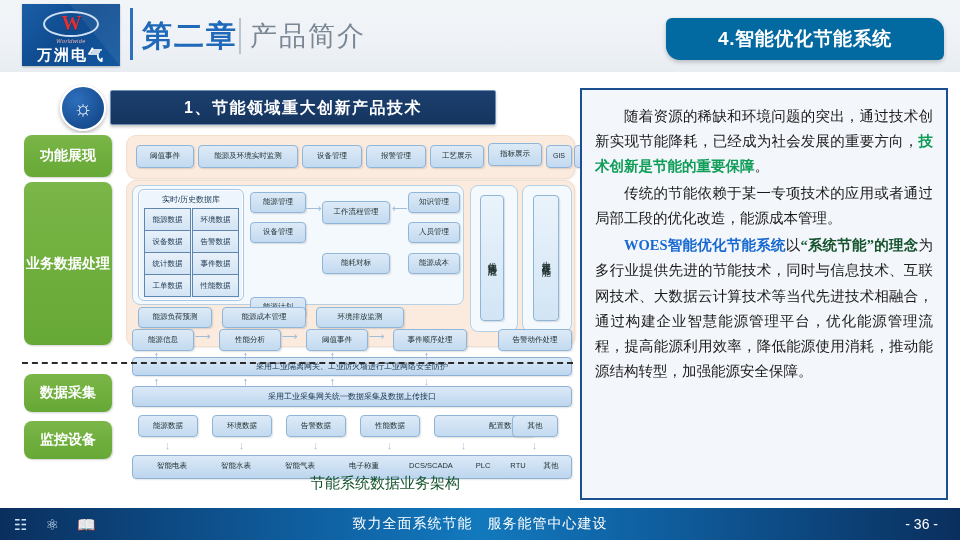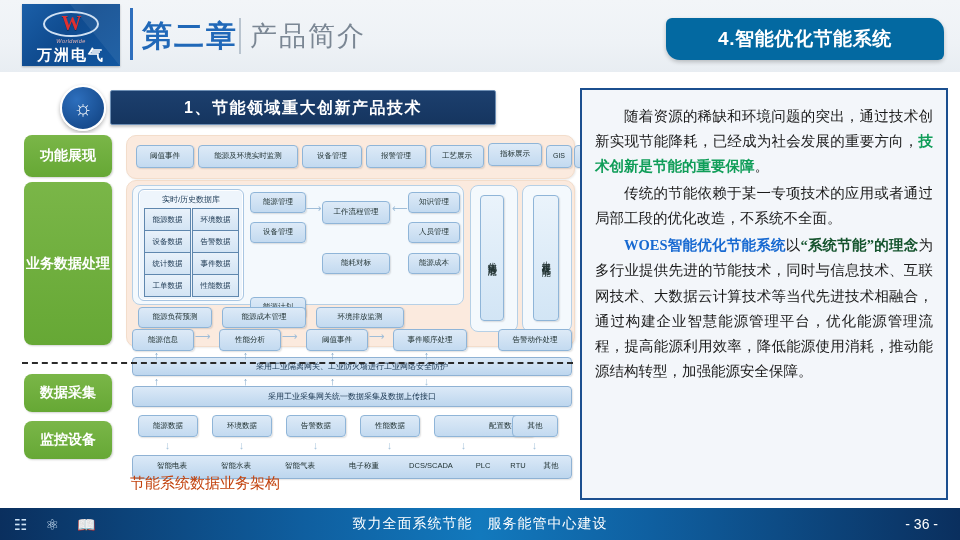--- a/index.html
+++ b/index.html
@@ -76,22 +76,22 @@
      display:flex;align-items:center;justify-content:center;}
   .wframe{position:absolute;background:#f4f9fd;border:1px solid #b6d0e6;border-radius:8px;}
   .wide{position:absolute;background:linear-gradient(180deg,#dbe9f7 0%,#bdd6ee 100%);
      border:1px solid #8fb2d4;border-radius:4px;font-size:8px;color:#16324c;
      display:flex;align-items:center;justify-content:center;
      box-shadow:1px 1px 1.5px rgba(0,0,0,.1);}
   .dash{position:absolute;left:22px;width:551px;height:0;
      border-top:2px dashed #2b2b2b;}
   .arrow-up{position:absolute;width:9px;color:#7fa6c9;font-size:11px;line-height:1;text-align:center;}
   .arrow-r{position:absolute;color:#9fbdd8;font-size:11px;line-height:1;}
-  .caption{position:absolute;left:130px;top:474px;width:330px;text-align:left;
-     font-size:15px;color:#c2410c;font-family:"Liberation Serif",serif;}
+  .caption{position:absolute;left:130px;top:474px;width:330px;text-align:right;
+     font-size:15px;color:#14532d;font-family:"Liberation Serif",serif;}
 
   
   .rpanel{position:absolute;left:580px;top:88px;width:364px;height:408px;
      background:#f3f6fa;border:2px solid #1b4f8f;}
   .rpanel .inner{padding:14px 13px 0 13px;}
   .rpanel p{margin:0 0 2px 0;font-size:14.5px;line-height:1.73;color:#1a1a1a;
      text-indent:2em;font-family:"Liberation Serif",serif;text-align:justify;}
   .hl-green{color:#0f9d58;font-weight:bold;}
   .hl-blue{color:#1769d1;font-weight:bold;}
   .hl-red{color:#14532d;font-weight:bold;}
@@ -345,21 +345,21 @@
         <span>其他</span>
       </div>
   </div>
 
   <div class="dash" style="top:362px;"></div>
   <div class="caption">节能系统数据业务架构</div>
 
   <div class="rpanel">
     <div class="inner">
       <p><span>随着资源的稀缺和环境问题的突出，通过技术创新实现节能降耗，已经成为社会发展的重要方向，</span><span class="hl-green">技术创新是节能的重要保障</span><span>。</span></p>
-      <p>传统的节能依赖于某一专项技术的应用或者通过局部工段的优化改造，不系统不全面。</p>
+      <p>传统的节能依赖于某一专项技术的应用或者通过局部工段的优化改造，能源成本管理。</p>
       <p><span class="hl-blue">WOES智能优化节能系统</span><span>以</span><span class="hl-red">“系统节能”的理念</span><span>为多行业提供先进的节能技术，同时与信息技术、互联网技术、大数据云计算技术等当代先进技术相融合，通过构建企业智慧能源管理平台，优化能源管理流程，提高能源利用效率，降低能源使用消耗，推动能源结构转型，加强能源安全保障。</span></p>
     </div>
   </div>
 
   <div class="foot"></div>
   <div class="foot-icons">
     <span>☷</span>
     <span>⚛</span>
     <span>📖</span>
   </div>

